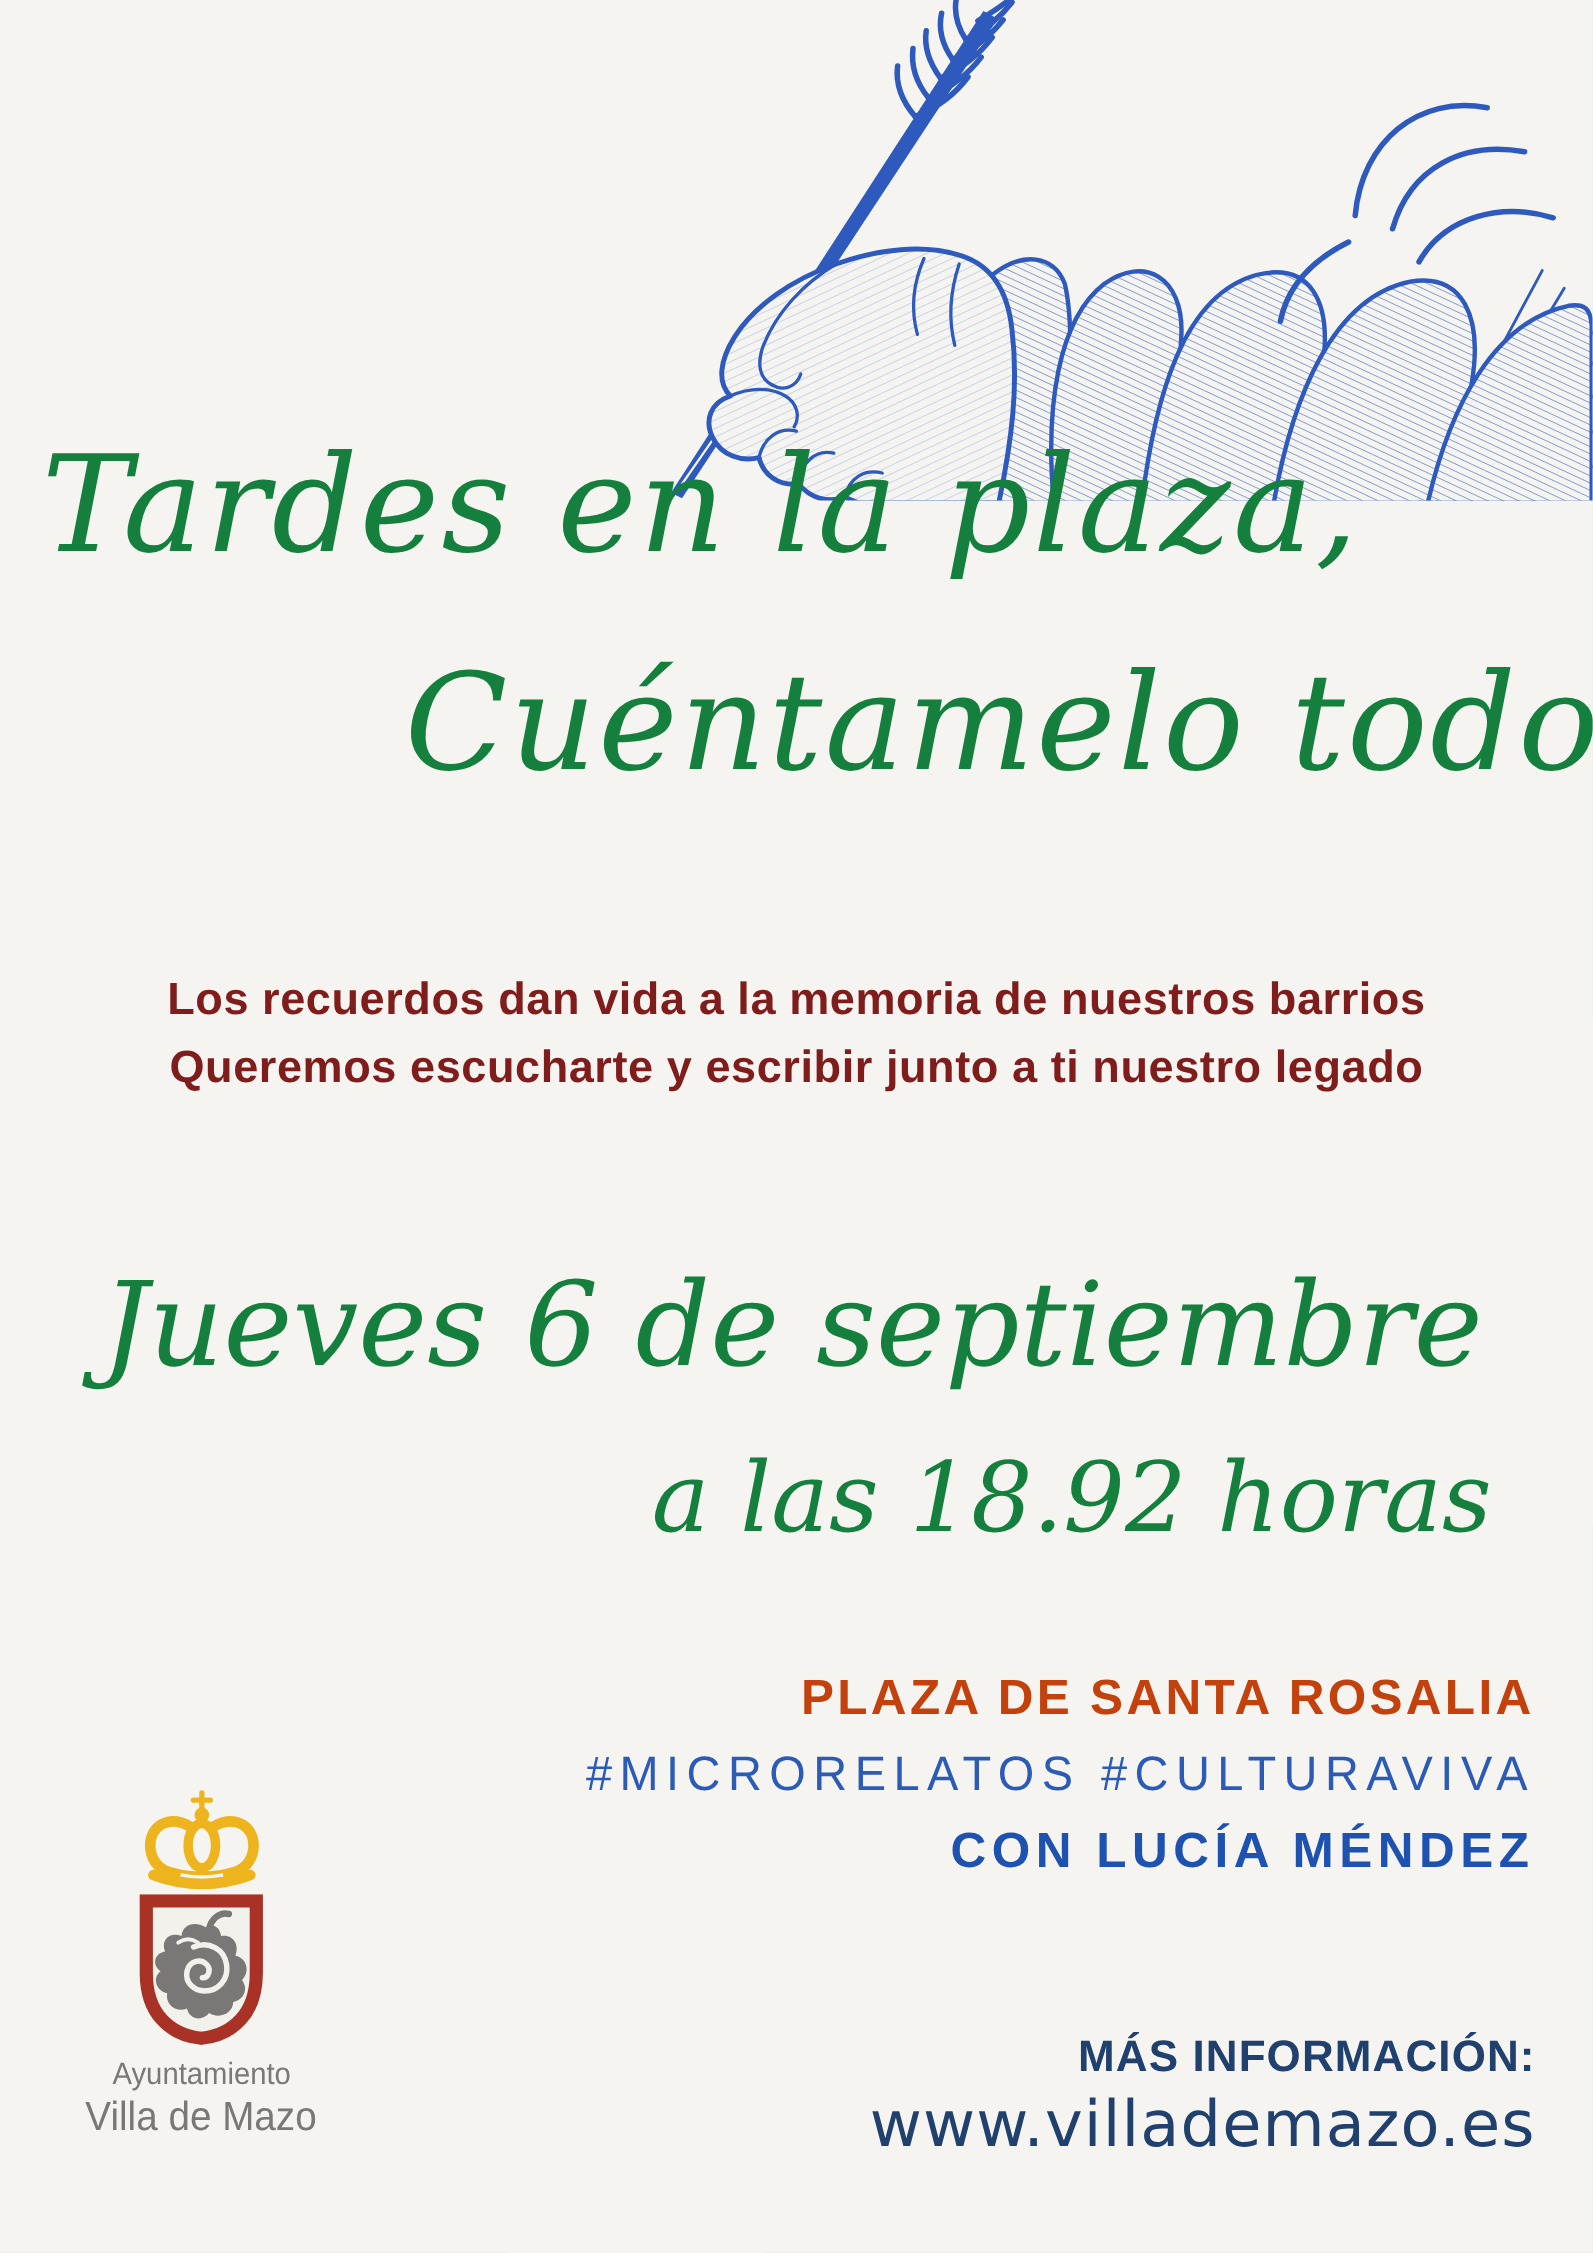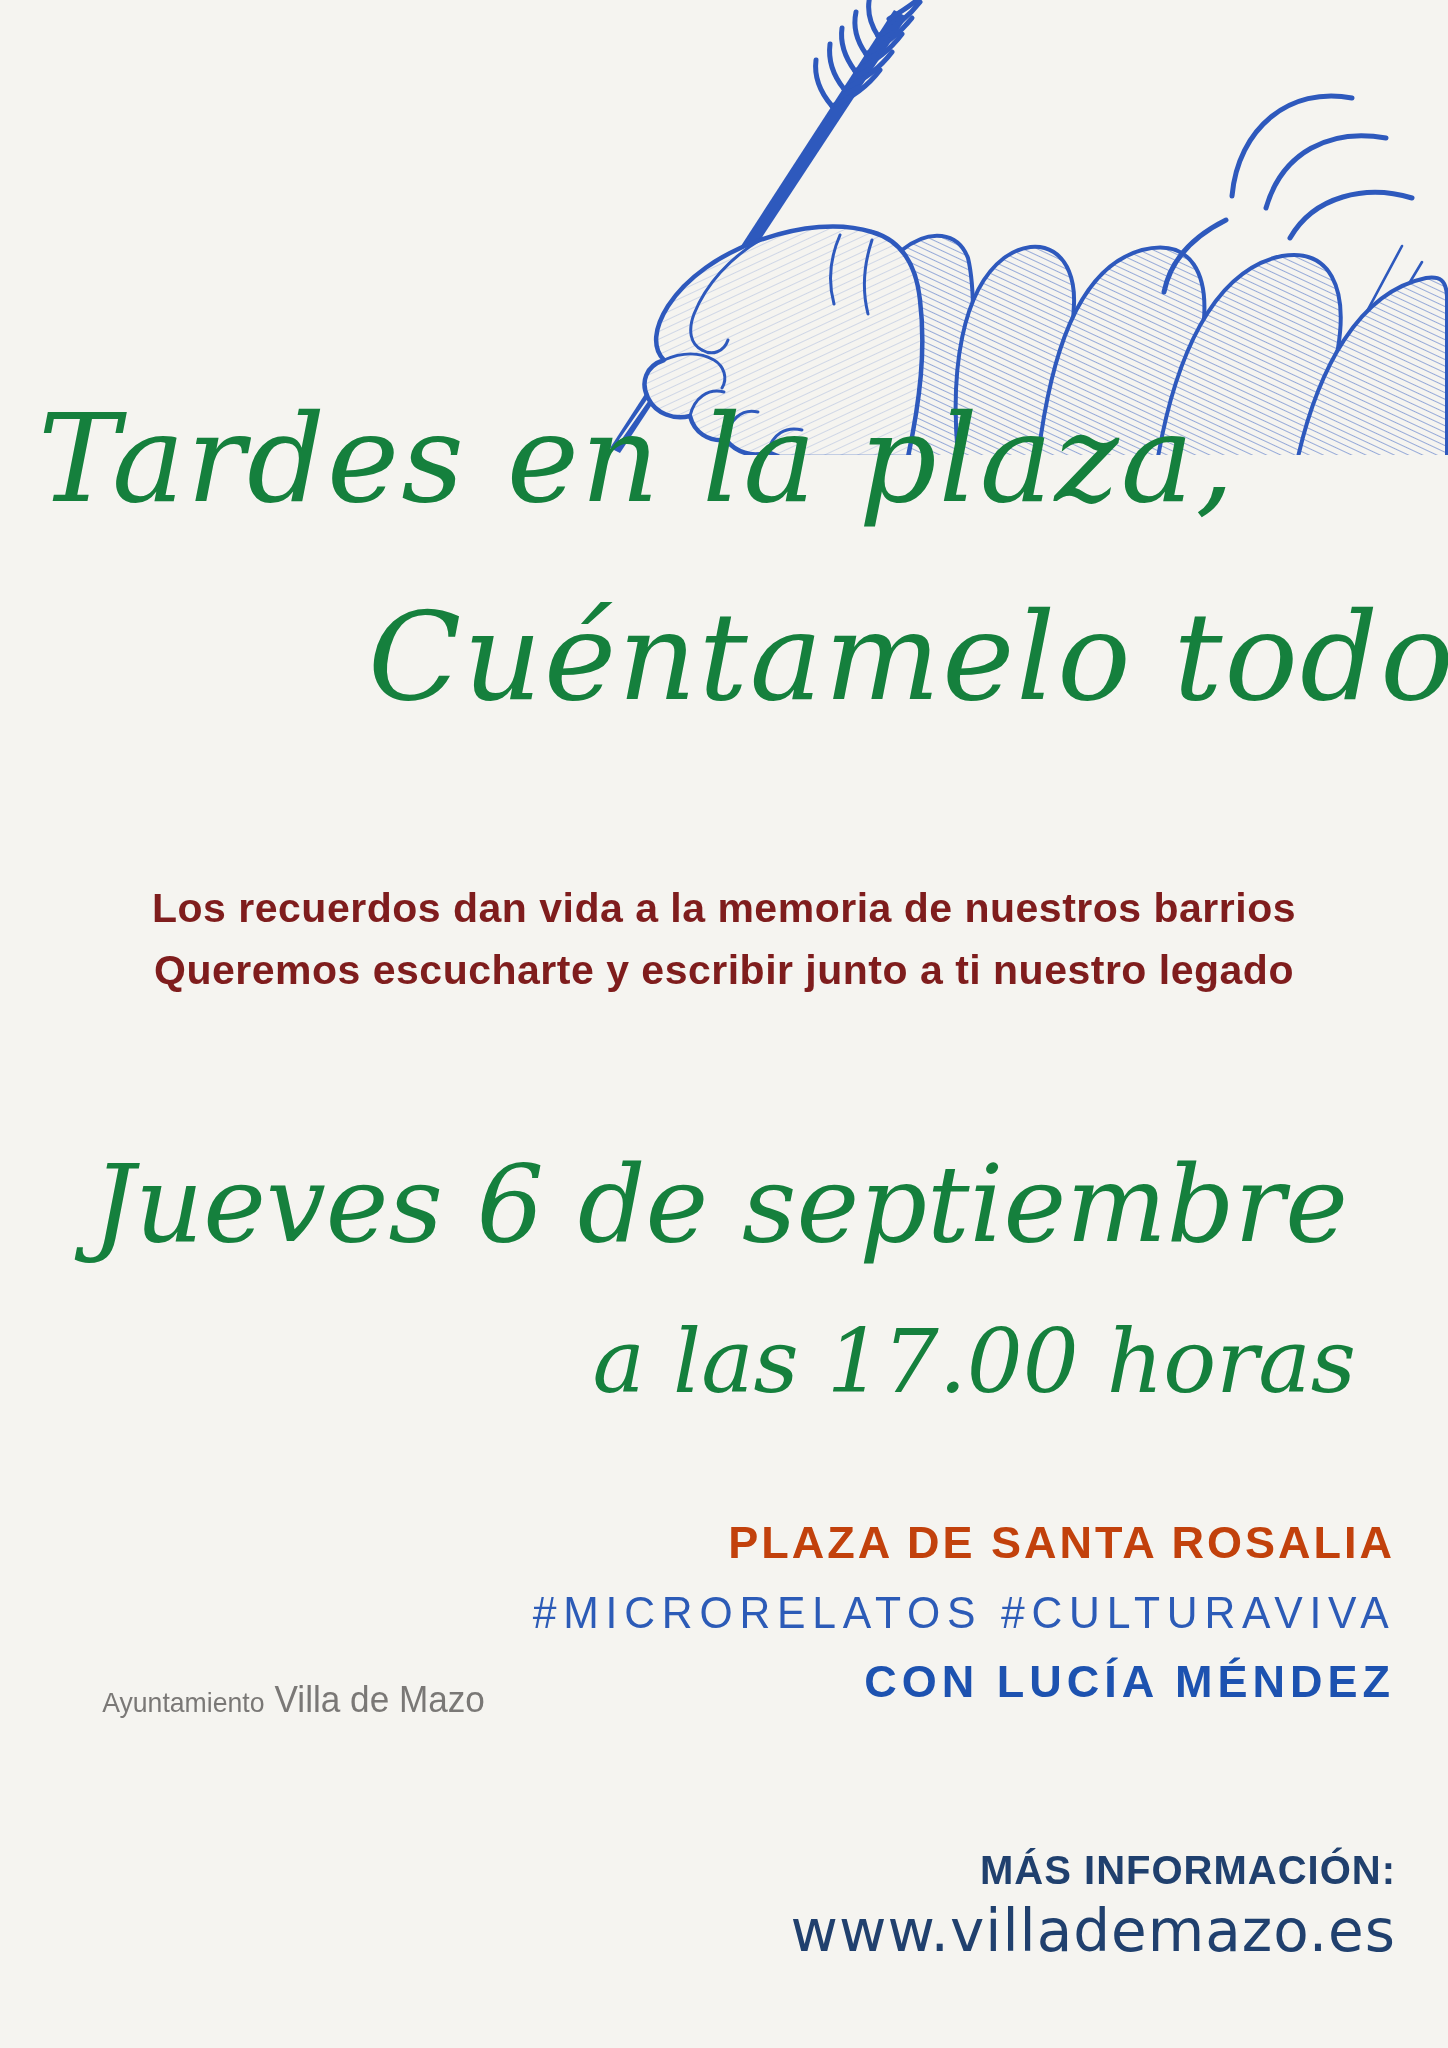--- a/index.html
+++ b/index.html
@@ -29,21 +29,21 @@
   .loc-hash{
     color:#2C5BB7;font-weight:normal;font-size:44px;letter-spacing:7px;
     line-height:1;margin-top:26px;transform:scaleX(.97);transform-origin:right center;
   }
   .loc-presenter{color:#1D52B0;font-weight:bold;font-size:45px;letter-spacing:5px;line-height:1;margin-top:24px;}
   
   .footer{position:absolute;right:52px;top:1850px;text-align:right;color:#20406E;}
   .footer-label{font-weight:bold;font-size:40px;letter-spacing:1px;line-height:1;}
   .footer-url{font-size:58px;letter-spacing:1px;line-height:1;margin-top:12px;font-family:"DejaVu Sans",sans-serif;}
   
-  .logo{position:absolute;left:98px;top:1626px;width:170px;display:flex;flex-direction:row;align-items:center;}
+  .logo{position:absolute;left:98px;top:1626px;width:170px;display:flex;flex-direction:column;align-items:center;}
   .logo svg{display:block;}
   .logo-text1{color:#7A7876;font-size:28px;line-height:1;margin-top:12px;transform:scaleX(.95);white-space:nowrap;}
   .logo-text2{color:#7A7876;font-size:37px;line-height:1;margin-top:5px;transform:scaleX(.95);white-space:nowrap;}
   
   .illus{position:absolute;left:590px;top:0;width:858px;height:455px;}
 </style>
 </head>
 <body>
 
 <div class="poster">
@@ -125,21 +125,21 @@
 
   <div class="script title-line1">Tardes en la plaza,</div>
   <div class="script title-line2">Cuéntamelo todo</div>
 
   <div class="intro">
     <div>Los recuerdos dan vida a la memoria de nuestros barrios</div>
     <div>Queremos escucharte y escribir junto a ti nuestro legado</div>
   </div>
 
   <div class="script date-line1">Jueves 6 de septiembre</div>
-  <div class="script date-line2">a las 17.00 horas</div>
+  <div class="script date-line2">a las 18.92 horas</div>
 
   <div class="loc">
     <div class="loc-venue">PLAZA DE SANTA ROSALIA</div>
     <div class="loc-hash">#MICRORELATOS #CULTURAVIVA</div>
     <div class="loc-presenter">CON LUCÍA MÉNDEZ</div>
   </div>
 
   <div class="footer">
     <div class="footer-label">MÁS INFORMACIÓN:</div>
     <div class="footer-url">www.villademazo.es</div>

